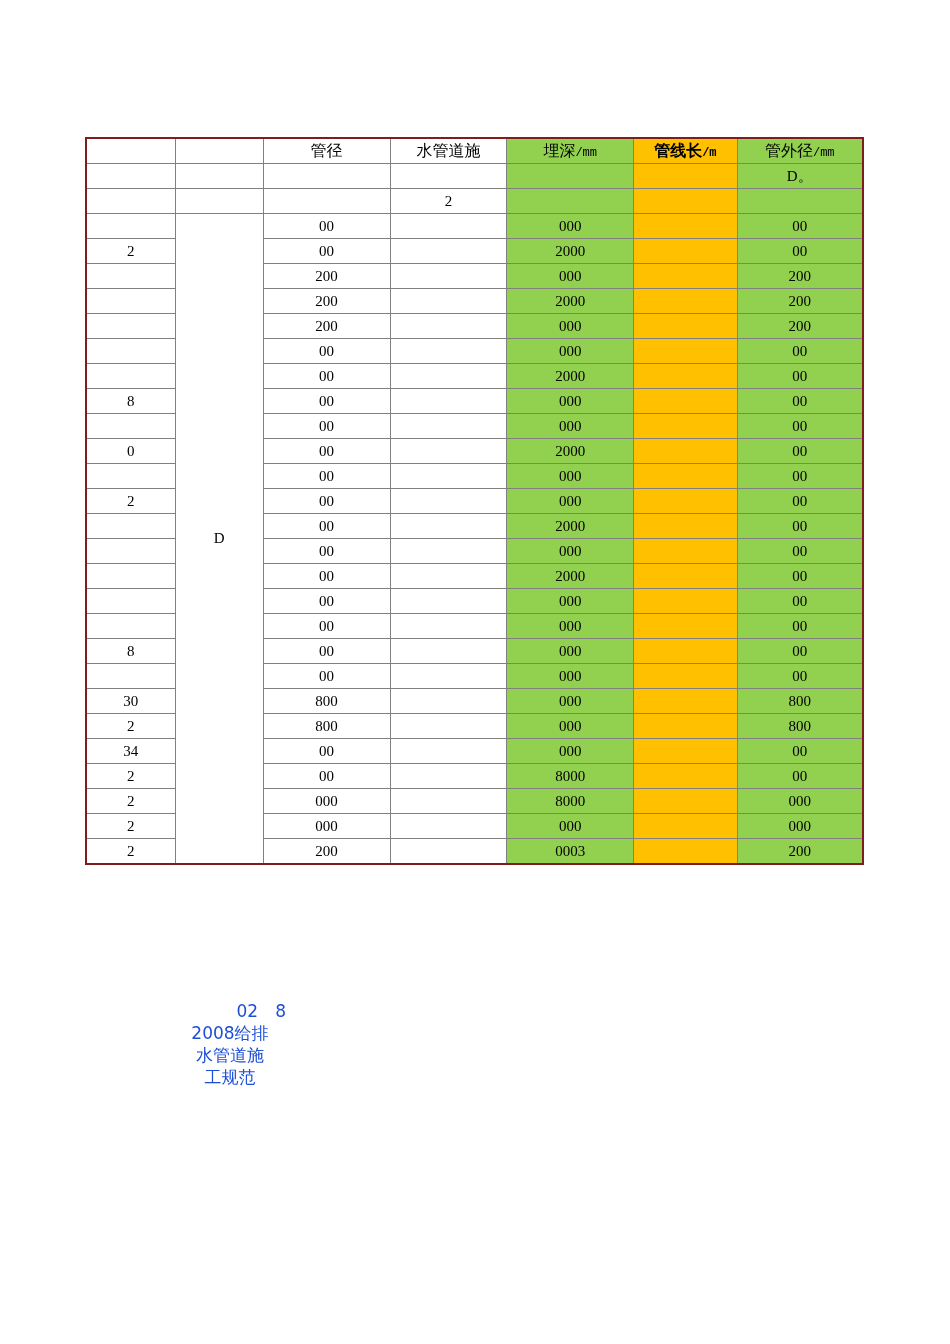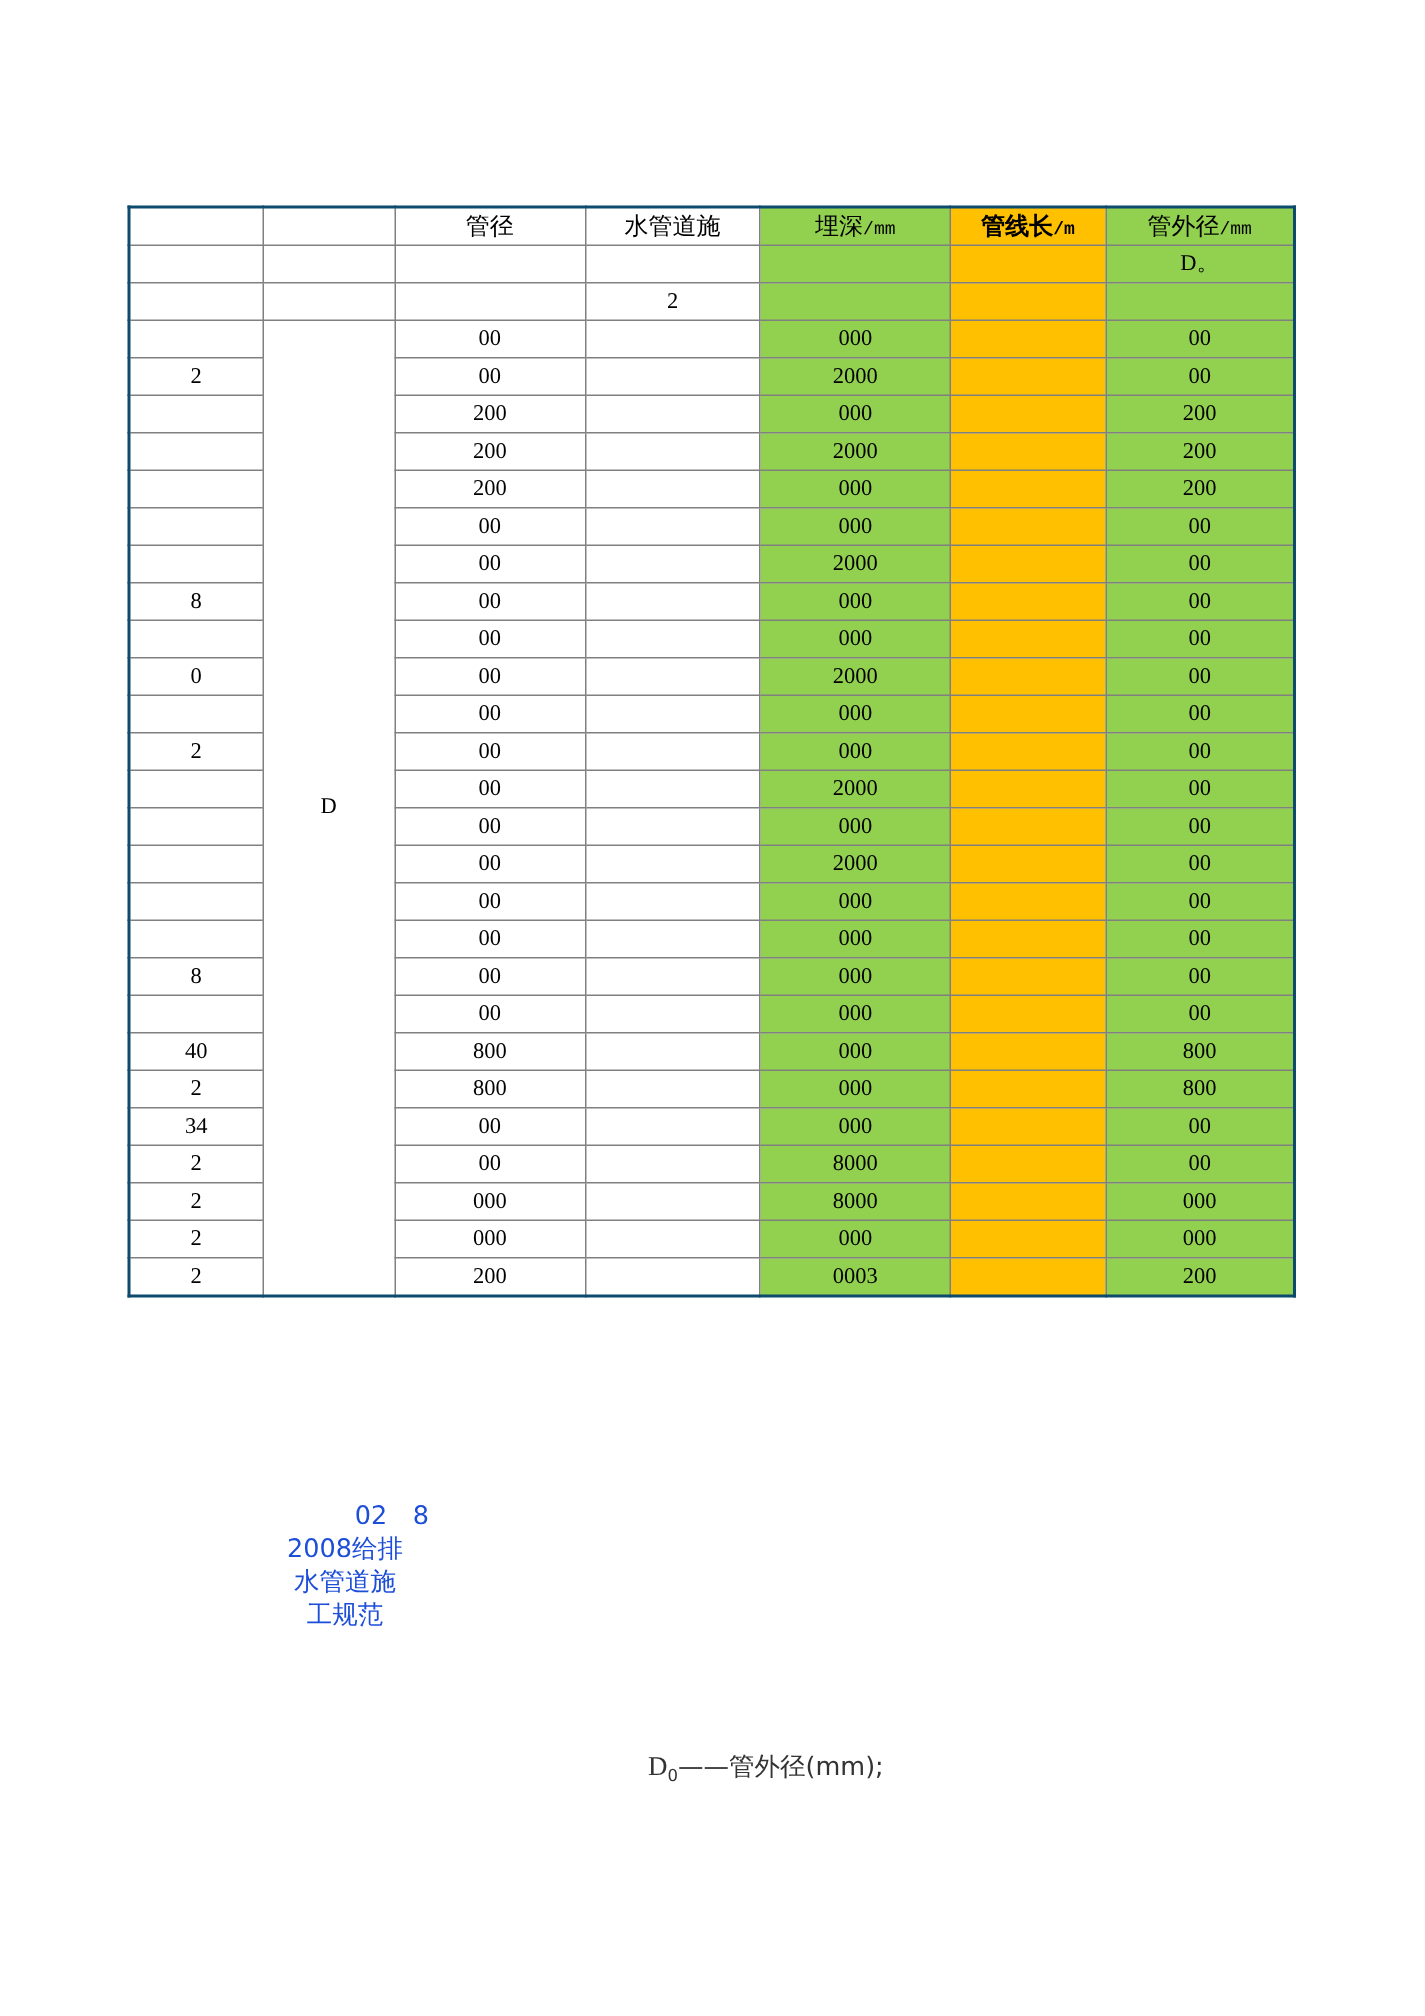--- a/index.html
+++ b/index.html
@@ -42,21 +42,21 @@
   .c-idx   { width: 87px;  }
   .c-dcol  { width: 86px;  }
   .c-dia   { width: 124px; }
   .c-mat   { width: 114px; }
   .c-depth { width: 124px; }
   .c-len   { width: 101px; font-weight: bold; }
   .c-od    { width: 123px; }
 
   
   #sheet-table {
-    border: 2px solid #0c4a6e;
+    border: 2px solid #7f1d1d;
   }
   .row-head td { border-top: 2px solid #000000; }
   .last-row td { border-bottom: 2px solid #000000; }
 
   
   td.c-mat { border-right: 2px solid #000000; }
   td.c-depth { border-left: 2px solid #000000; }
   td.c-od { border-right: 2px solid #000000; }
 
   
@@ -316,21 +316,21 @@
       </tr>
       <tr>
         <td class="c-idx"></td>
         <td class="c-dia">00</td>
         <td class="c-mat"></td>
         <td class="c-depth fill-green">000</td>
         <td class="c-len fill-orange"></td>
         <td class="c-od fill-green">00</td>
       </tr>
       <tr>
-        <td class="c-idx">40</td>
+        <td class="c-idx">30</td>
         <td class="c-dia">800</td>
         <td class="c-mat"></td>
         <td class="c-depth fill-green">000</td>
         <td class="c-len fill-orange"></td>
         <td class="c-od fill-green">800</td>
       </tr>
       <tr>
         <td class="c-idx">2</td>
         <td class="c-dia">800</td>
         <td class="c-mat"></td>
@@ -382,14 +382,13 @@
 </table>
 
 <div id="note-block">
   <div class="note-line-1">02　8</div>
   <div>2008给排</div>
   <div>水管道施</div>
   <div>工规范</div>
 </div>
 
 <div id="formula-notes">
-  <div class="ln2"><span class="sym">D</span><sub>0</sub><span>——管外径(mm);</span></div>
 </div>
 
 </body></html>

